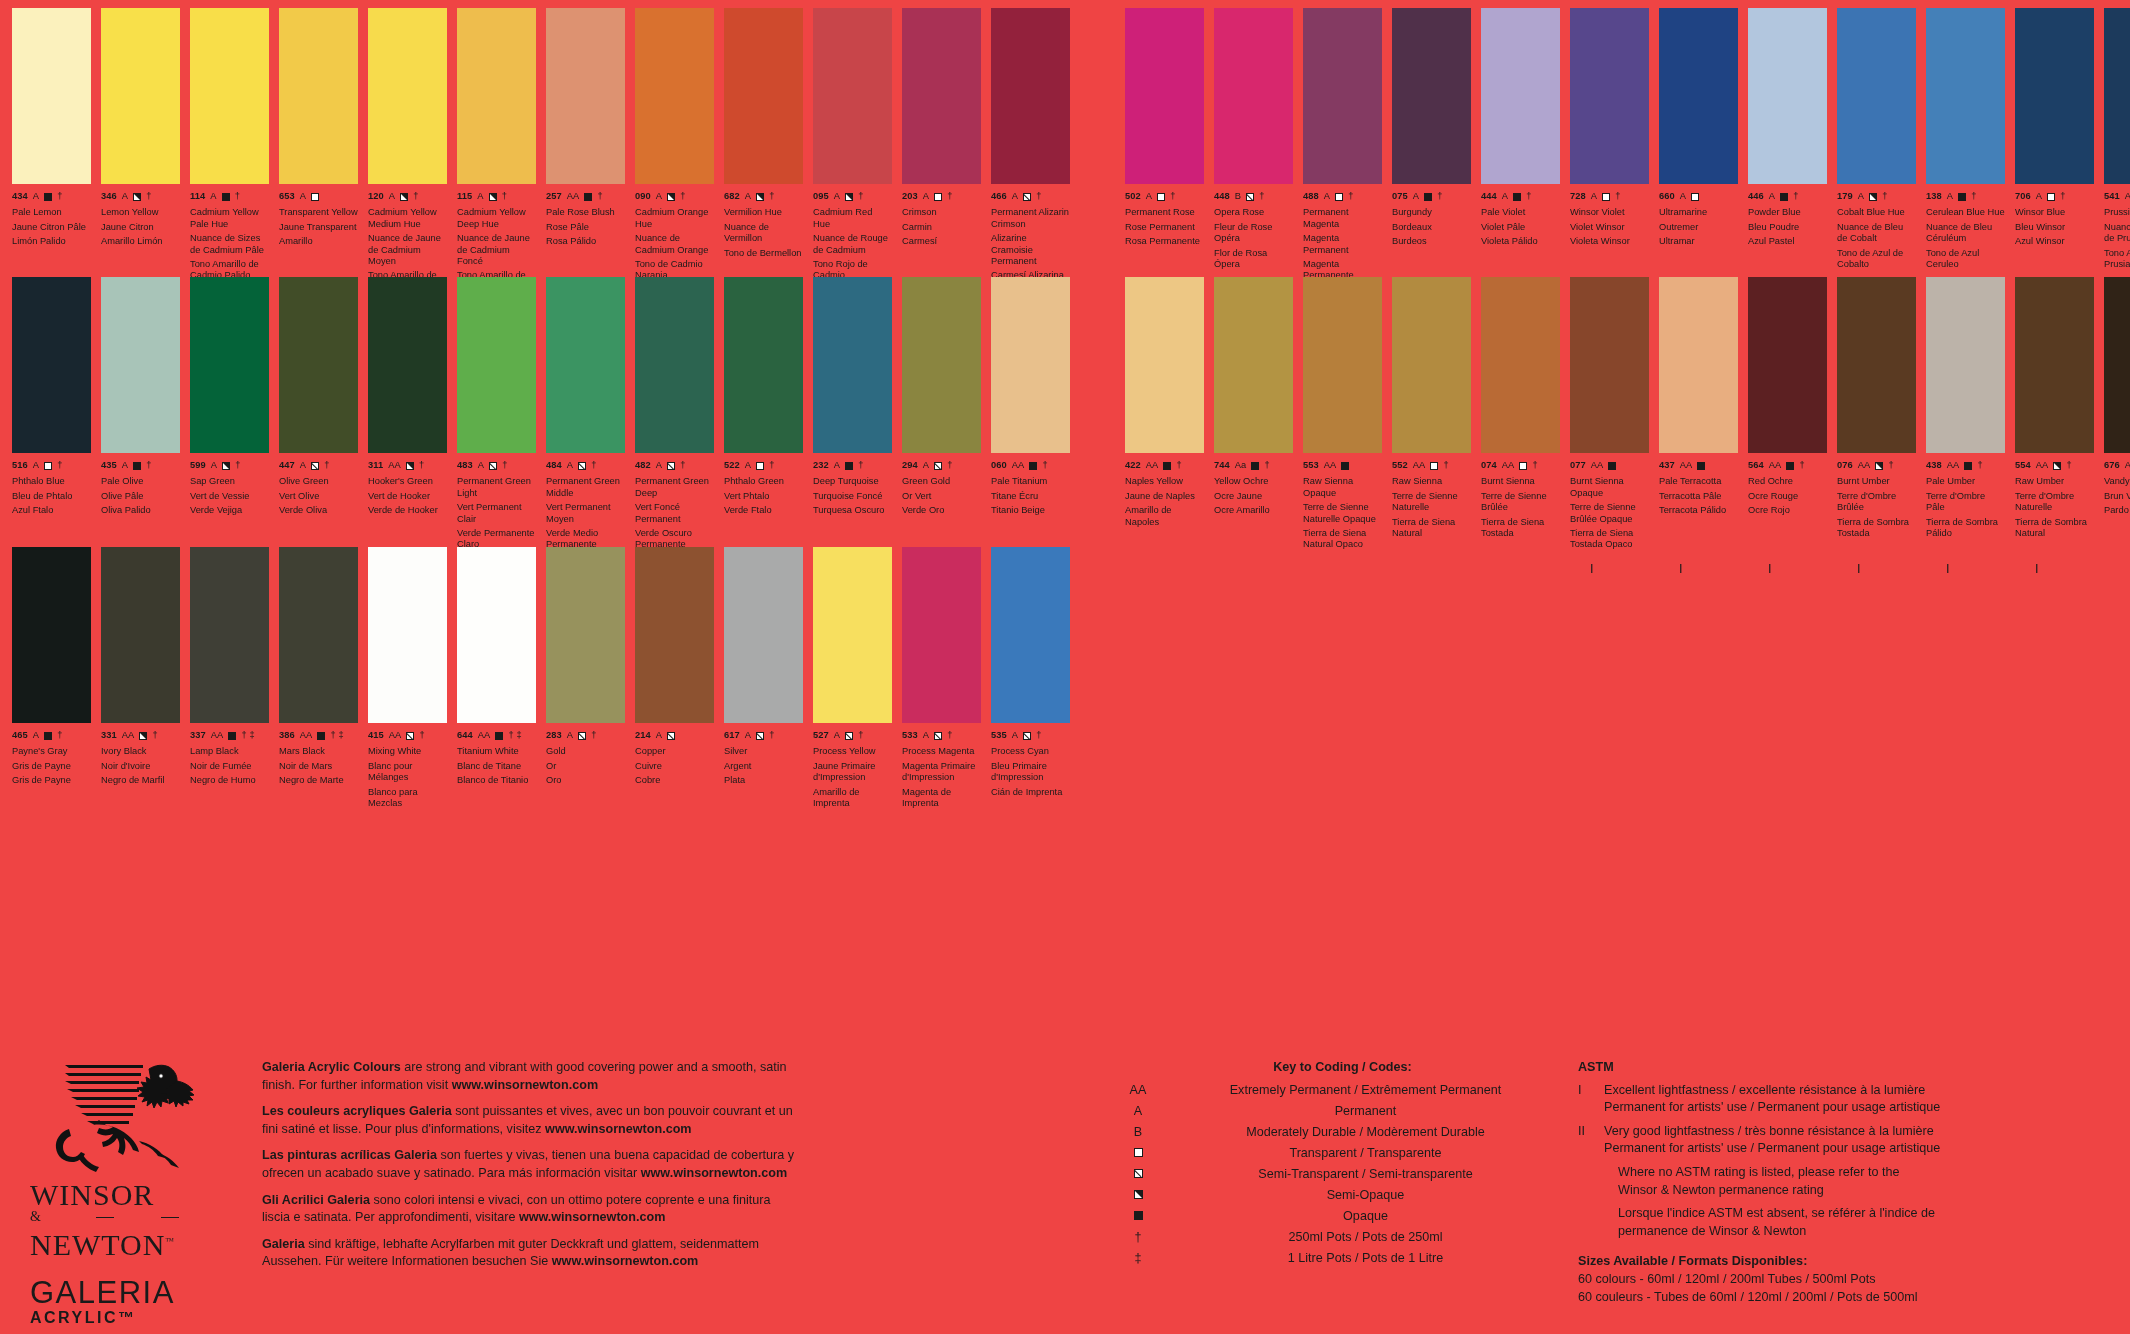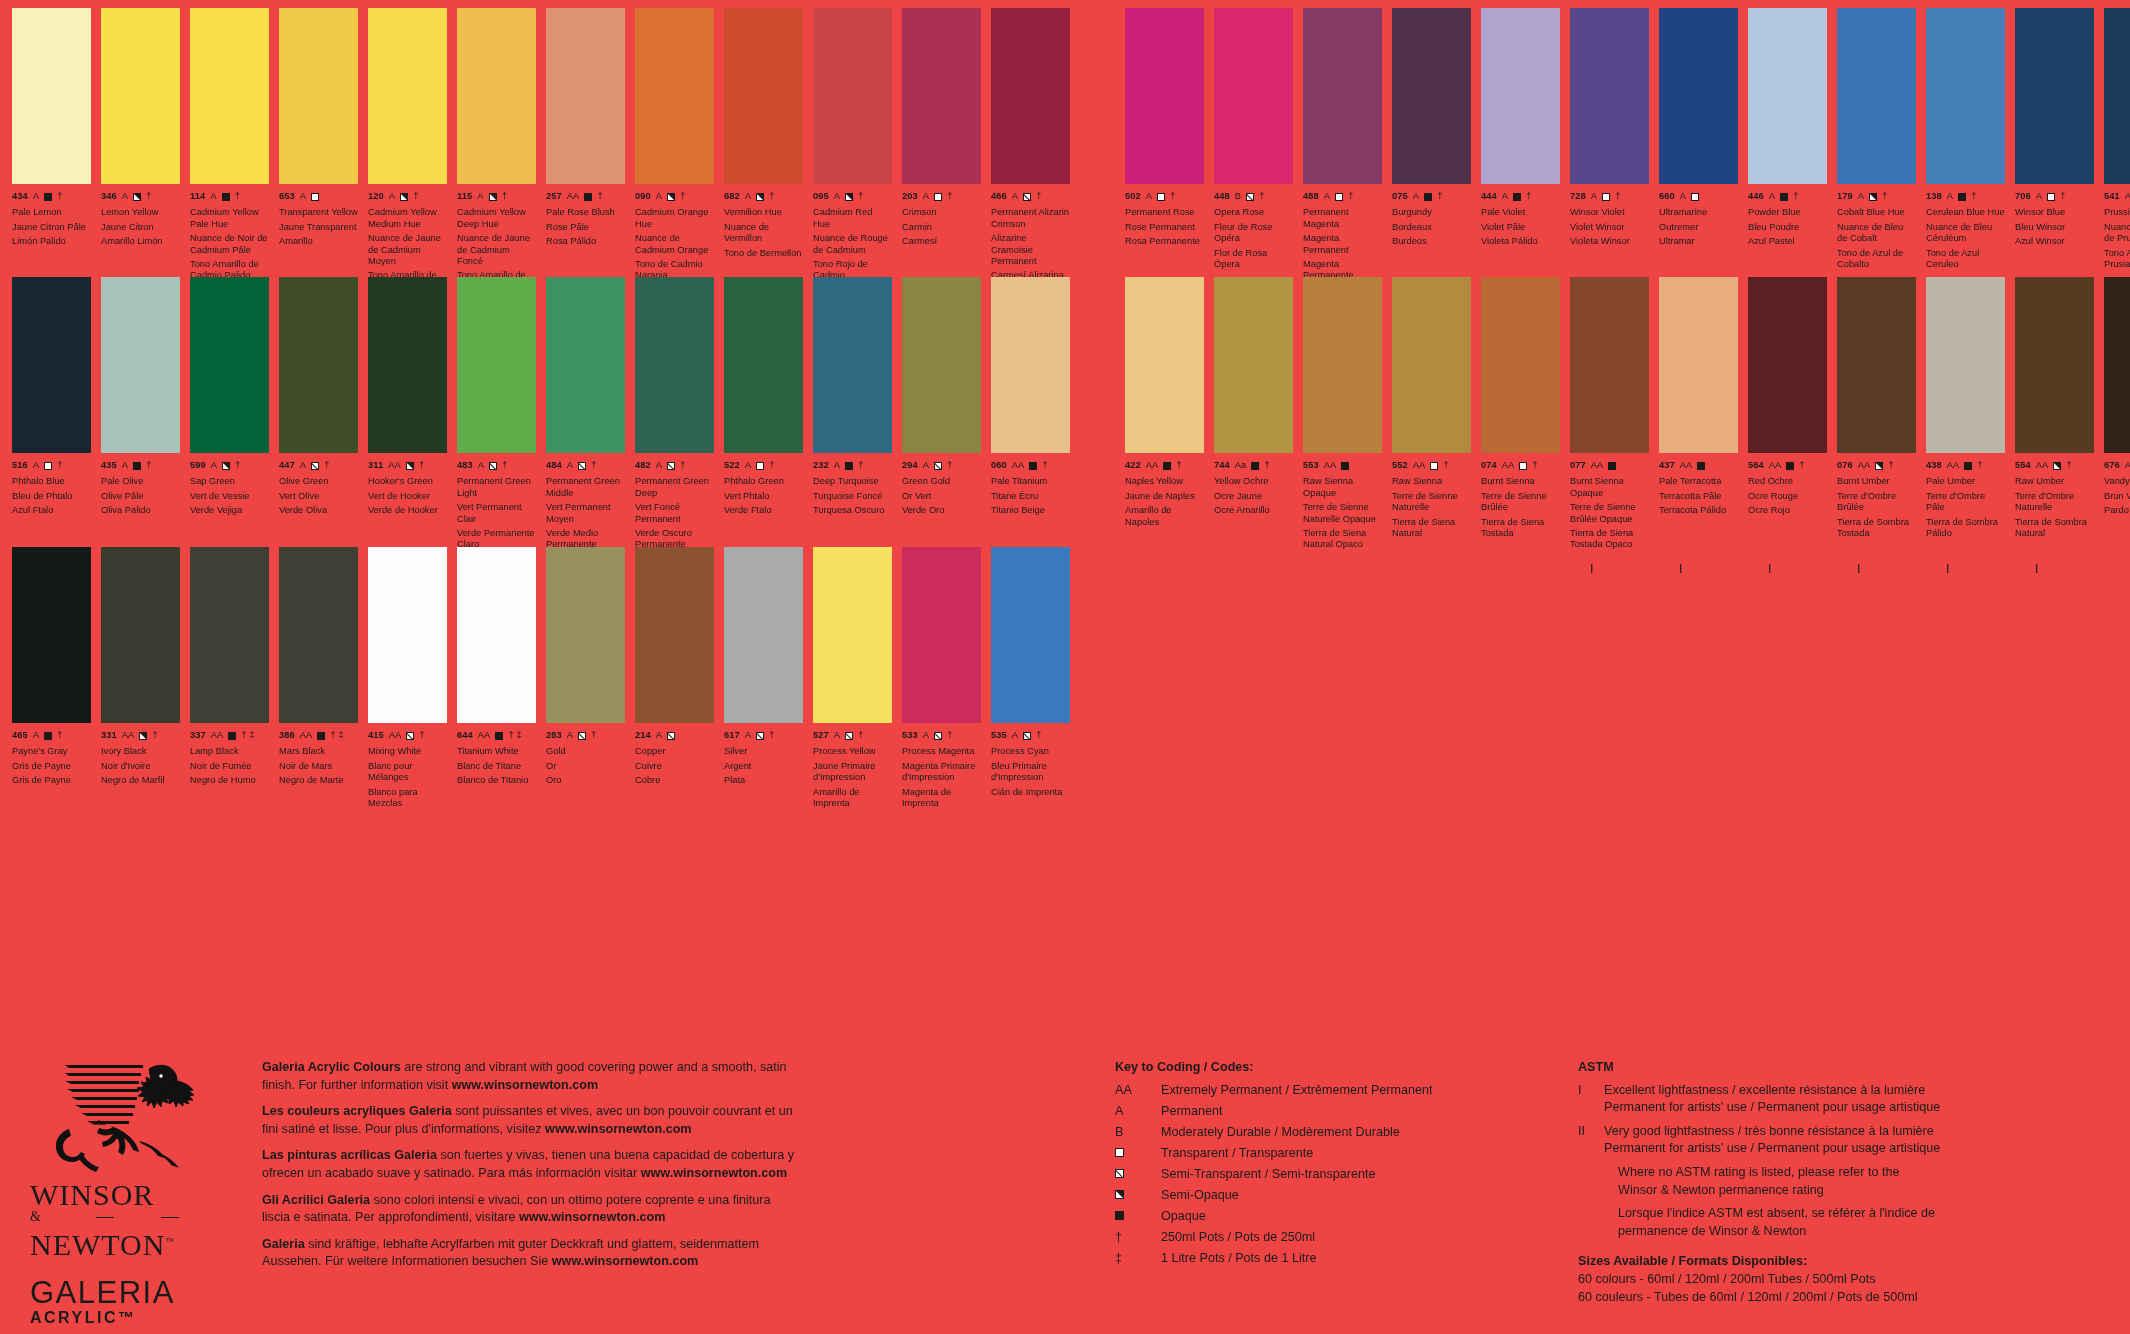--- a/index.html
+++ b/index.html
@@ -158,20 +158,21 @@
   }
   .blurbs p { margin: 0 0 9px 0; }
   .blurbs b { font-weight: 700; }
 
   .key {
     position: absolute;
     left: 1115px; top: 14px;
     width: 455px;
     font-size: 12.6px;
     line-height: 17.6px;
+    text-align: center;
   }
   .key h3 { margin: 0 0 5px 0; font-size: 12.6px; font-weight: 700; }
   .key .krow { display: flex; align-items: flex-start; margin-bottom: 3.5px; }
   .key .ksym { width: 46px; flex: 0 0 46px; }
   .key .ktxt { flex: 1; }
   .ksym .glyph { width: 9px; height: 9px; }
 
   .astm {
     position: absolute;
     left: 1578px; top: 14px;
@@ -233,21 +234,21 @@
           <div class="codeline">
             <span class="num">114</span>
             <span class="perm">A</span>
             <span class="glyph g-opaque"></span>
             <span class="astm">II</span>
             <span class="pot">†</span>
           </div>
           <div class="names">
             <span class="en">Cadmium Yellow Pale Hue</span>
             <span class="sp"></span>
-            <span class="fr">Nuance de Noir de Cadmium Pâle</span>
+            <span class="fr">Nuance de Sizes de Cadmium Pâle</span>
             <span class="sp"></span>
             <span class="es">Tono Amarillo de Cadmio Palido</span>
           </div>
         </div>
         <div class="cell">
           <div class="swatch" style="background: rgb(242, 202, 73); outline: 0px;"></div>
           <div class="codeline">
             <span class="num">653</span>
             <span class="perm">A</span>
             <span class="glyph g-transparent"></span>

